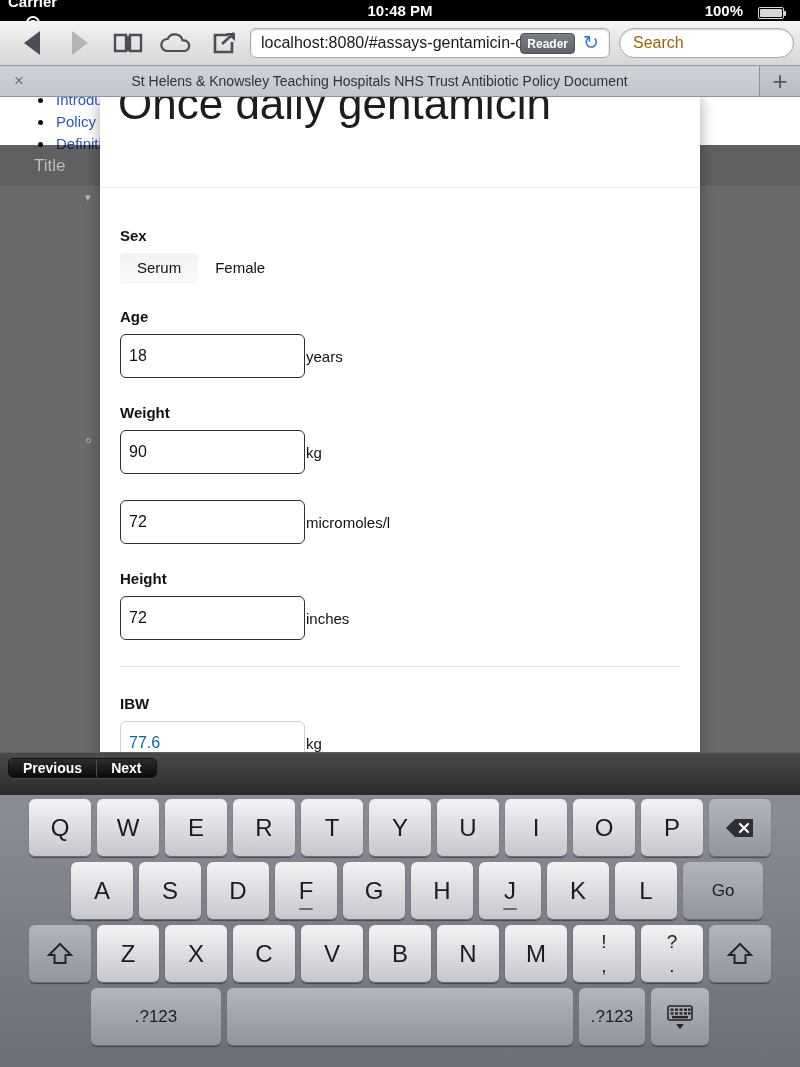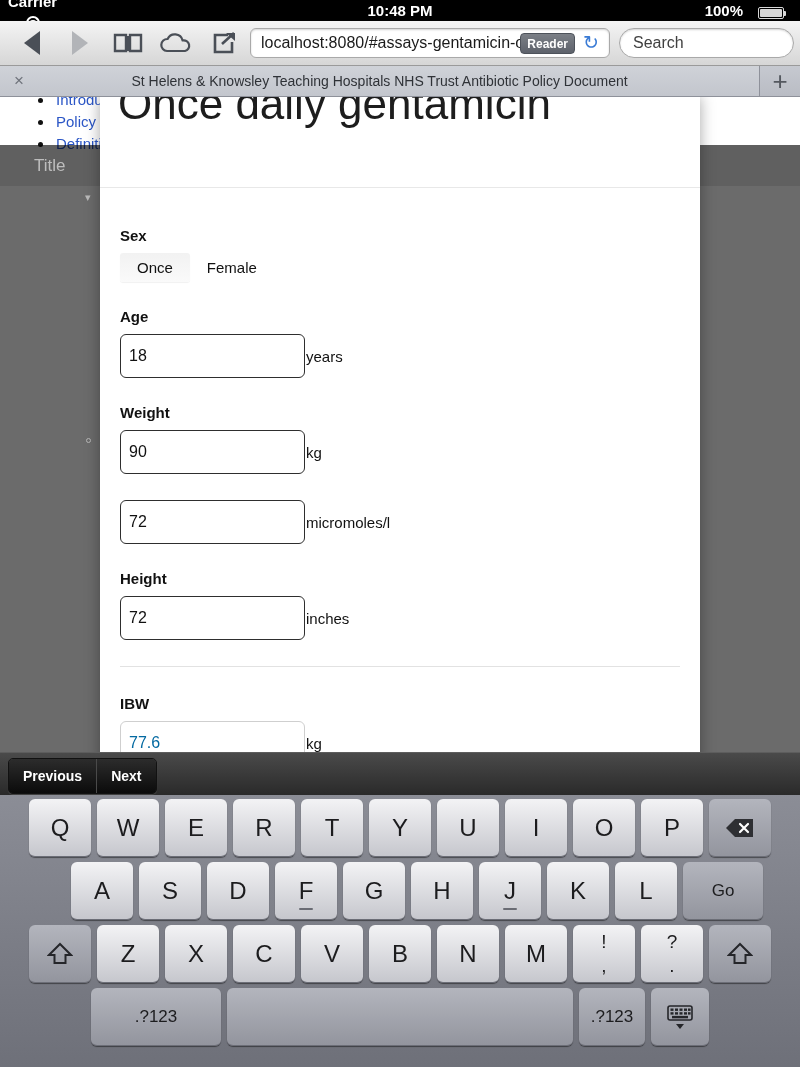--- a/index.html
+++ b/index.html
@@ -69,21 +69,21 @@
   .reload-icon {
     position: absolute; right: 9px; top: 5px; width: 18px; height: 18px;
     color: #3a7bd5; font-size: 19px; line-height: 18px; text-align: center;
   }
   .search-wrap {
     margin-left: 9px; width: 175px; height: 30px; background: #fff;
     border: 1px solid #a9a9a9; border-radius: 15px;
     box-shadow: inset 0 1px 2px rgba(0,0,0,.18);
     display: flex; align-items: center;
   }
-  .search-ph { font-size: 16px; color: #404040; padding-left: 13px; }
+  .search-ph { font-size: 16px; color: #a16207; padding-left: 13px; }
 
   
   .tabbar {
     position: absolute; top: 66px; left: 0; width: 800px; height: 31px;
     background: linear-gradient(#c2c5cc, #b4b8c0);
     border-bottom: 1px solid #8e919a;
     display: flex; align-items: stretch;
   }
   .tab {
     flex: 1; display: flex; align-items: center; position: relative;
@@ -170,21 +170,21 @@
   }
   .sec-hr { width: 560px; height: 1px; background: #e2e2e2; margin: 6px 0 28px 0; }
 
   
   .accessory {
     position: absolute; top: 752px; left: 0; width: 800px; height: 43px;
     background: linear-gradient(#4a4a4a, #2a2a2a);
     border-top: 1px solid #5d5d5d;
   }
   .pn-wrap {
-    position: absolute; left: 8px; top: 5px; height: 36px;
+    position: absolute; left: 8px; top: 5px; height: 20px;
     display: flex; border: 1px solid #111; border-radius: 5px; overflow: hidden;
     box-shadow: 0 1px 1px rgba(255,255,255,.12);
   }
   .pn-btn {
     background: linear-gradient(#2c2c2c, #0b0b0b);
     color: #fff; font-size: 14px; font-weight: bold;
     display: flex; align-items: center; justify-content: center;
     padding: 0 14px;
   }
   .pn-btn + .pn-btn { border-left: 1px solid #4a4a4a; }
@@ -324,21 +324,21 @@
 
     <div class="modal">
       <div class="modal-title">Once daily gentamicin</div>
       <div class="modal-hr"></div>
 
       <div class="modal-body">
 
         <div class="fgroup">
           <div class="flabel">Sex</div>
           <div class="segmented">
-            <span class="seg active">Once</span>
+            <span class="seg active">Serum</span>
             <span class="seg">Female</span>
           </div>
         </div>
 
         <div class="fgroup">
           <div class="flabel">Age</div>
           <div class="frow">
             <input class="finput" type="text" value="18" style="">
             <span class="funit">years</span>
           </div>

